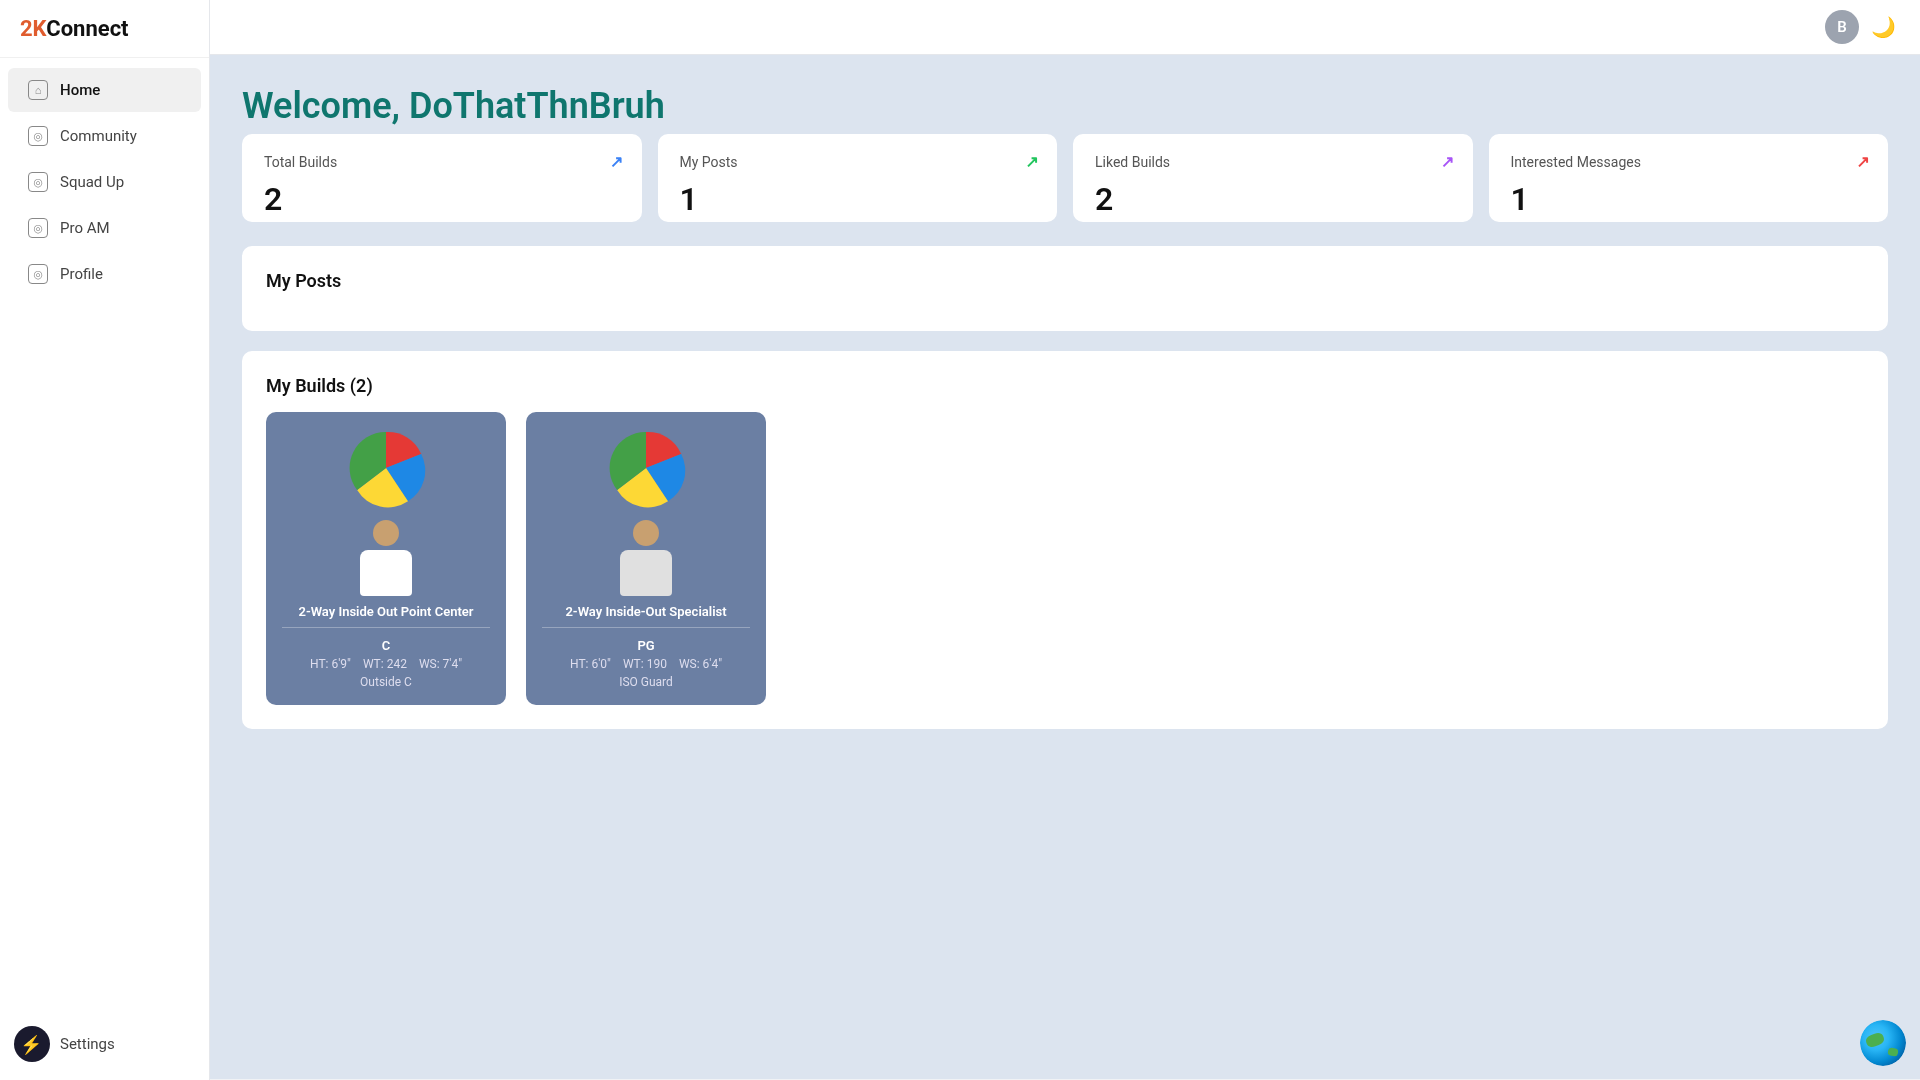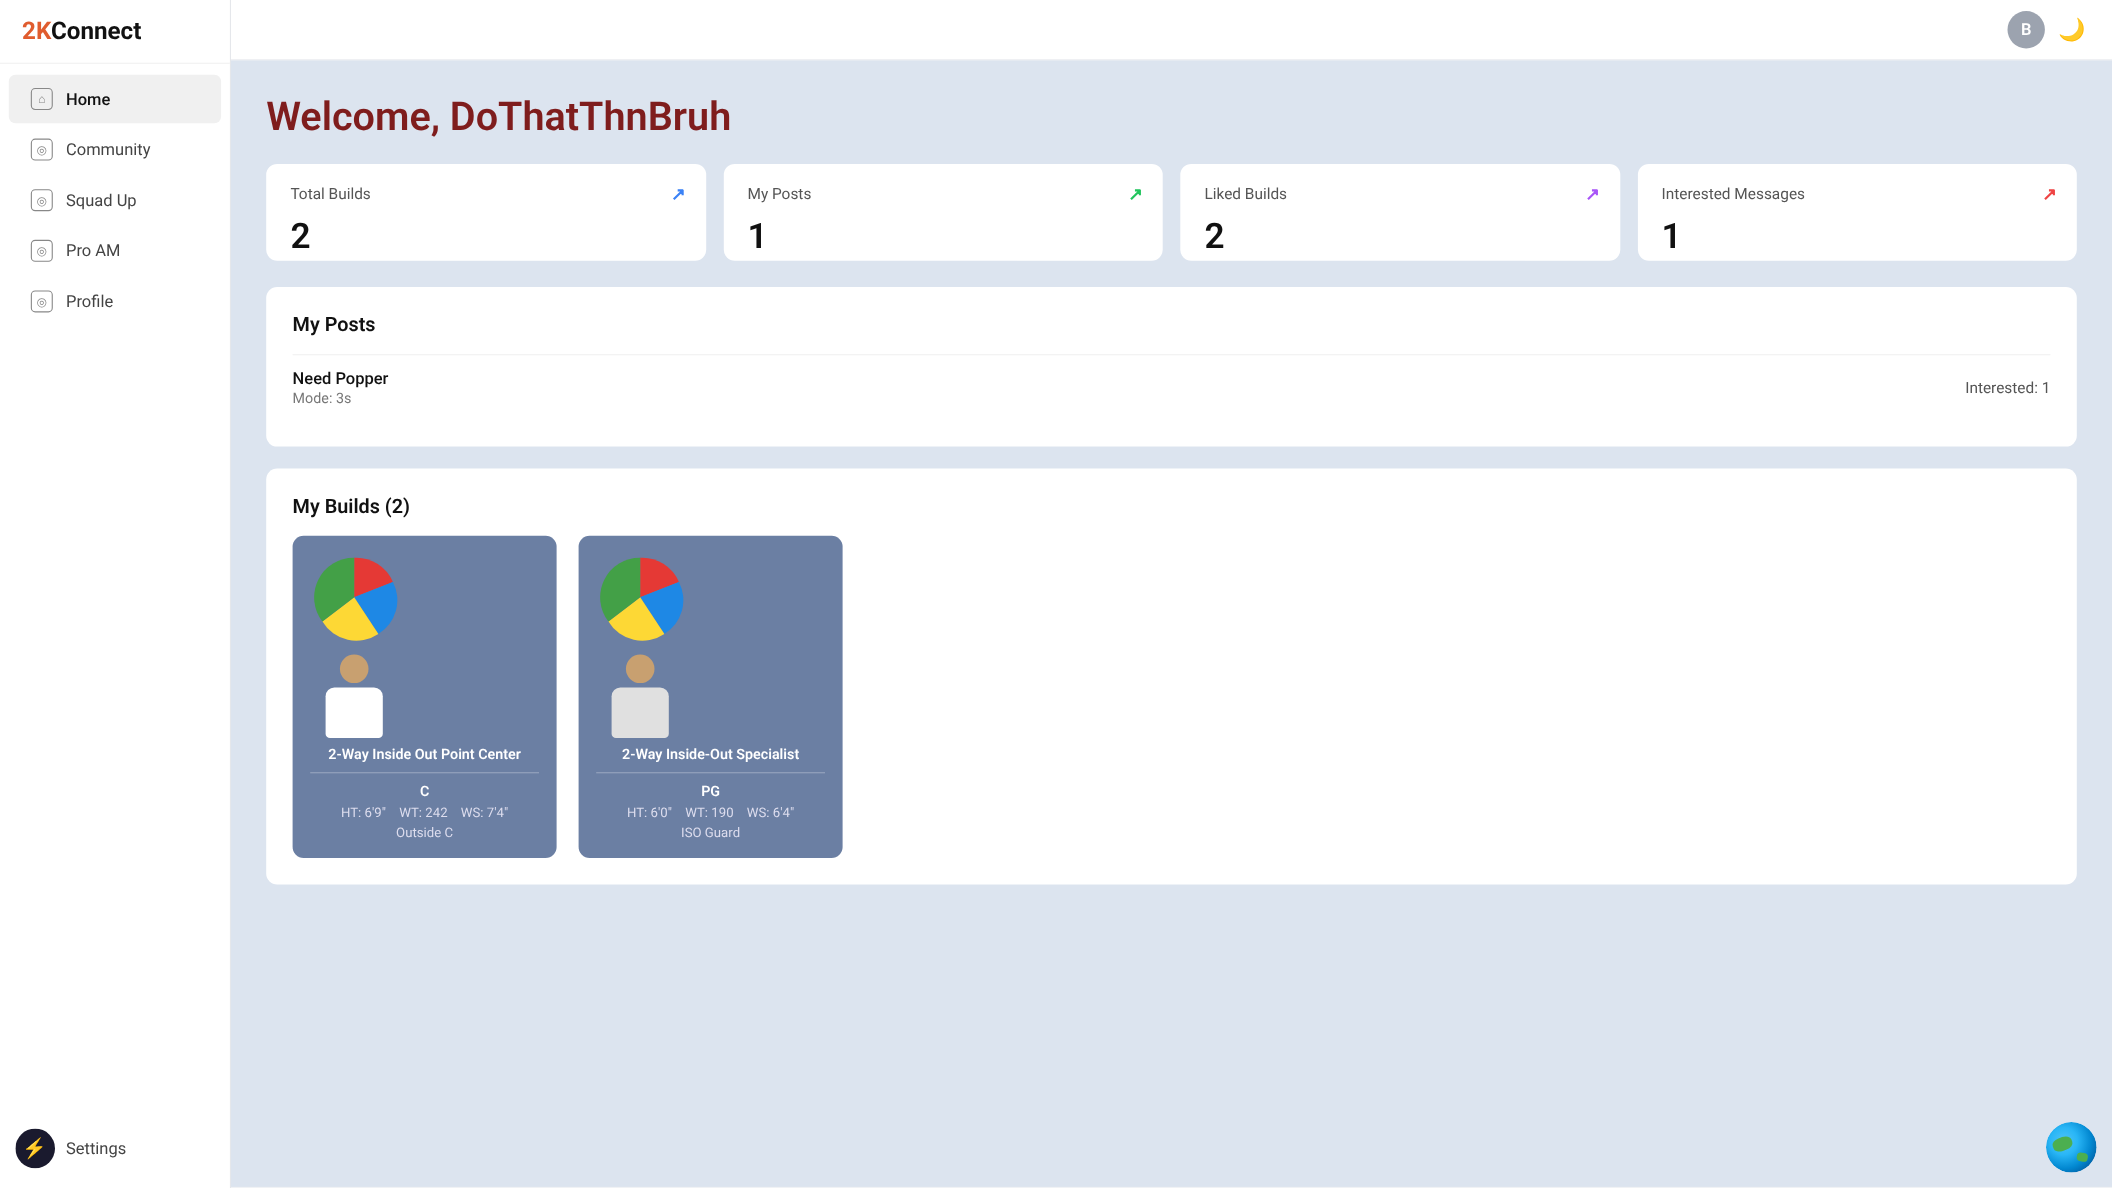--- a/index.html
+++ b/index.html
@@ -90,22 +90,22 @@
 
     
     #dashboard {
       padding: 30px 32px;
       background: #dce4ef;
       min-height: calc(100vh - 56px);
     }
     .welcome-title {
       font-size: 36px;
       font-weight: 600;
-      color: #7f1d1d;
-      margin-bottom: 22px;
+      color: #0f766e;
+      margin-bottom: 7px;
     }
     .welcome-sub {
       font-size: 14px;
       color: #666;
       margin-bottom: 28px;
     }
 
     
     .stat-cards {
       display: grid;
@@ -183,20 +183,21 @@
       gap: 20px;
       flex-wrap: wrap;
     }
     .build-card {
       background: #6b7fa3;
       border-radius: 10px;
       width: 240px;
       padding: 16px;
       display: flex;
       flex-direction: column;
+      align-items: center;
       cursor: pointer;
     }
     .build-pie {
       width: 80px;
       height: 80px;
       margin-bottom: 8px;
     }
     .build-name {
       font-size: 13px;
       font-weight: 600;
@@ -343,27 +344,20 @@
       </div>
       <div class="stat-card">
         <div class="stat-card-label">Interested Messages</div>
         <div class="stat-card-value">1</div>
         <div class="stat-card-arrow arrow-red">↗</div>
       </div>
     </div>
 
     <div class="section-card">
       <div class="section-title">My Posts</div>
-      <div class="post-row">
-        <div>
-          <div class="post-name">Need Popper</div>
-          <div class="post-mode">Mode: 3s</div>
-        </div>
-        <div class="interested-count">Interested: 1</div>
-      </div>
     </div>
 
     <div class="section-card">
       <div class="section-title">My Builds (2)</div>
       <div class="builds-grid">
 
         <div class="build-card">
           <svg class="build-pie" viewBox="0 0 100 100">
 
             <path d="M50,50 L50,5 A45,45 0 0,1 93.97,32.5 Z" fill="#e53935"></path>

